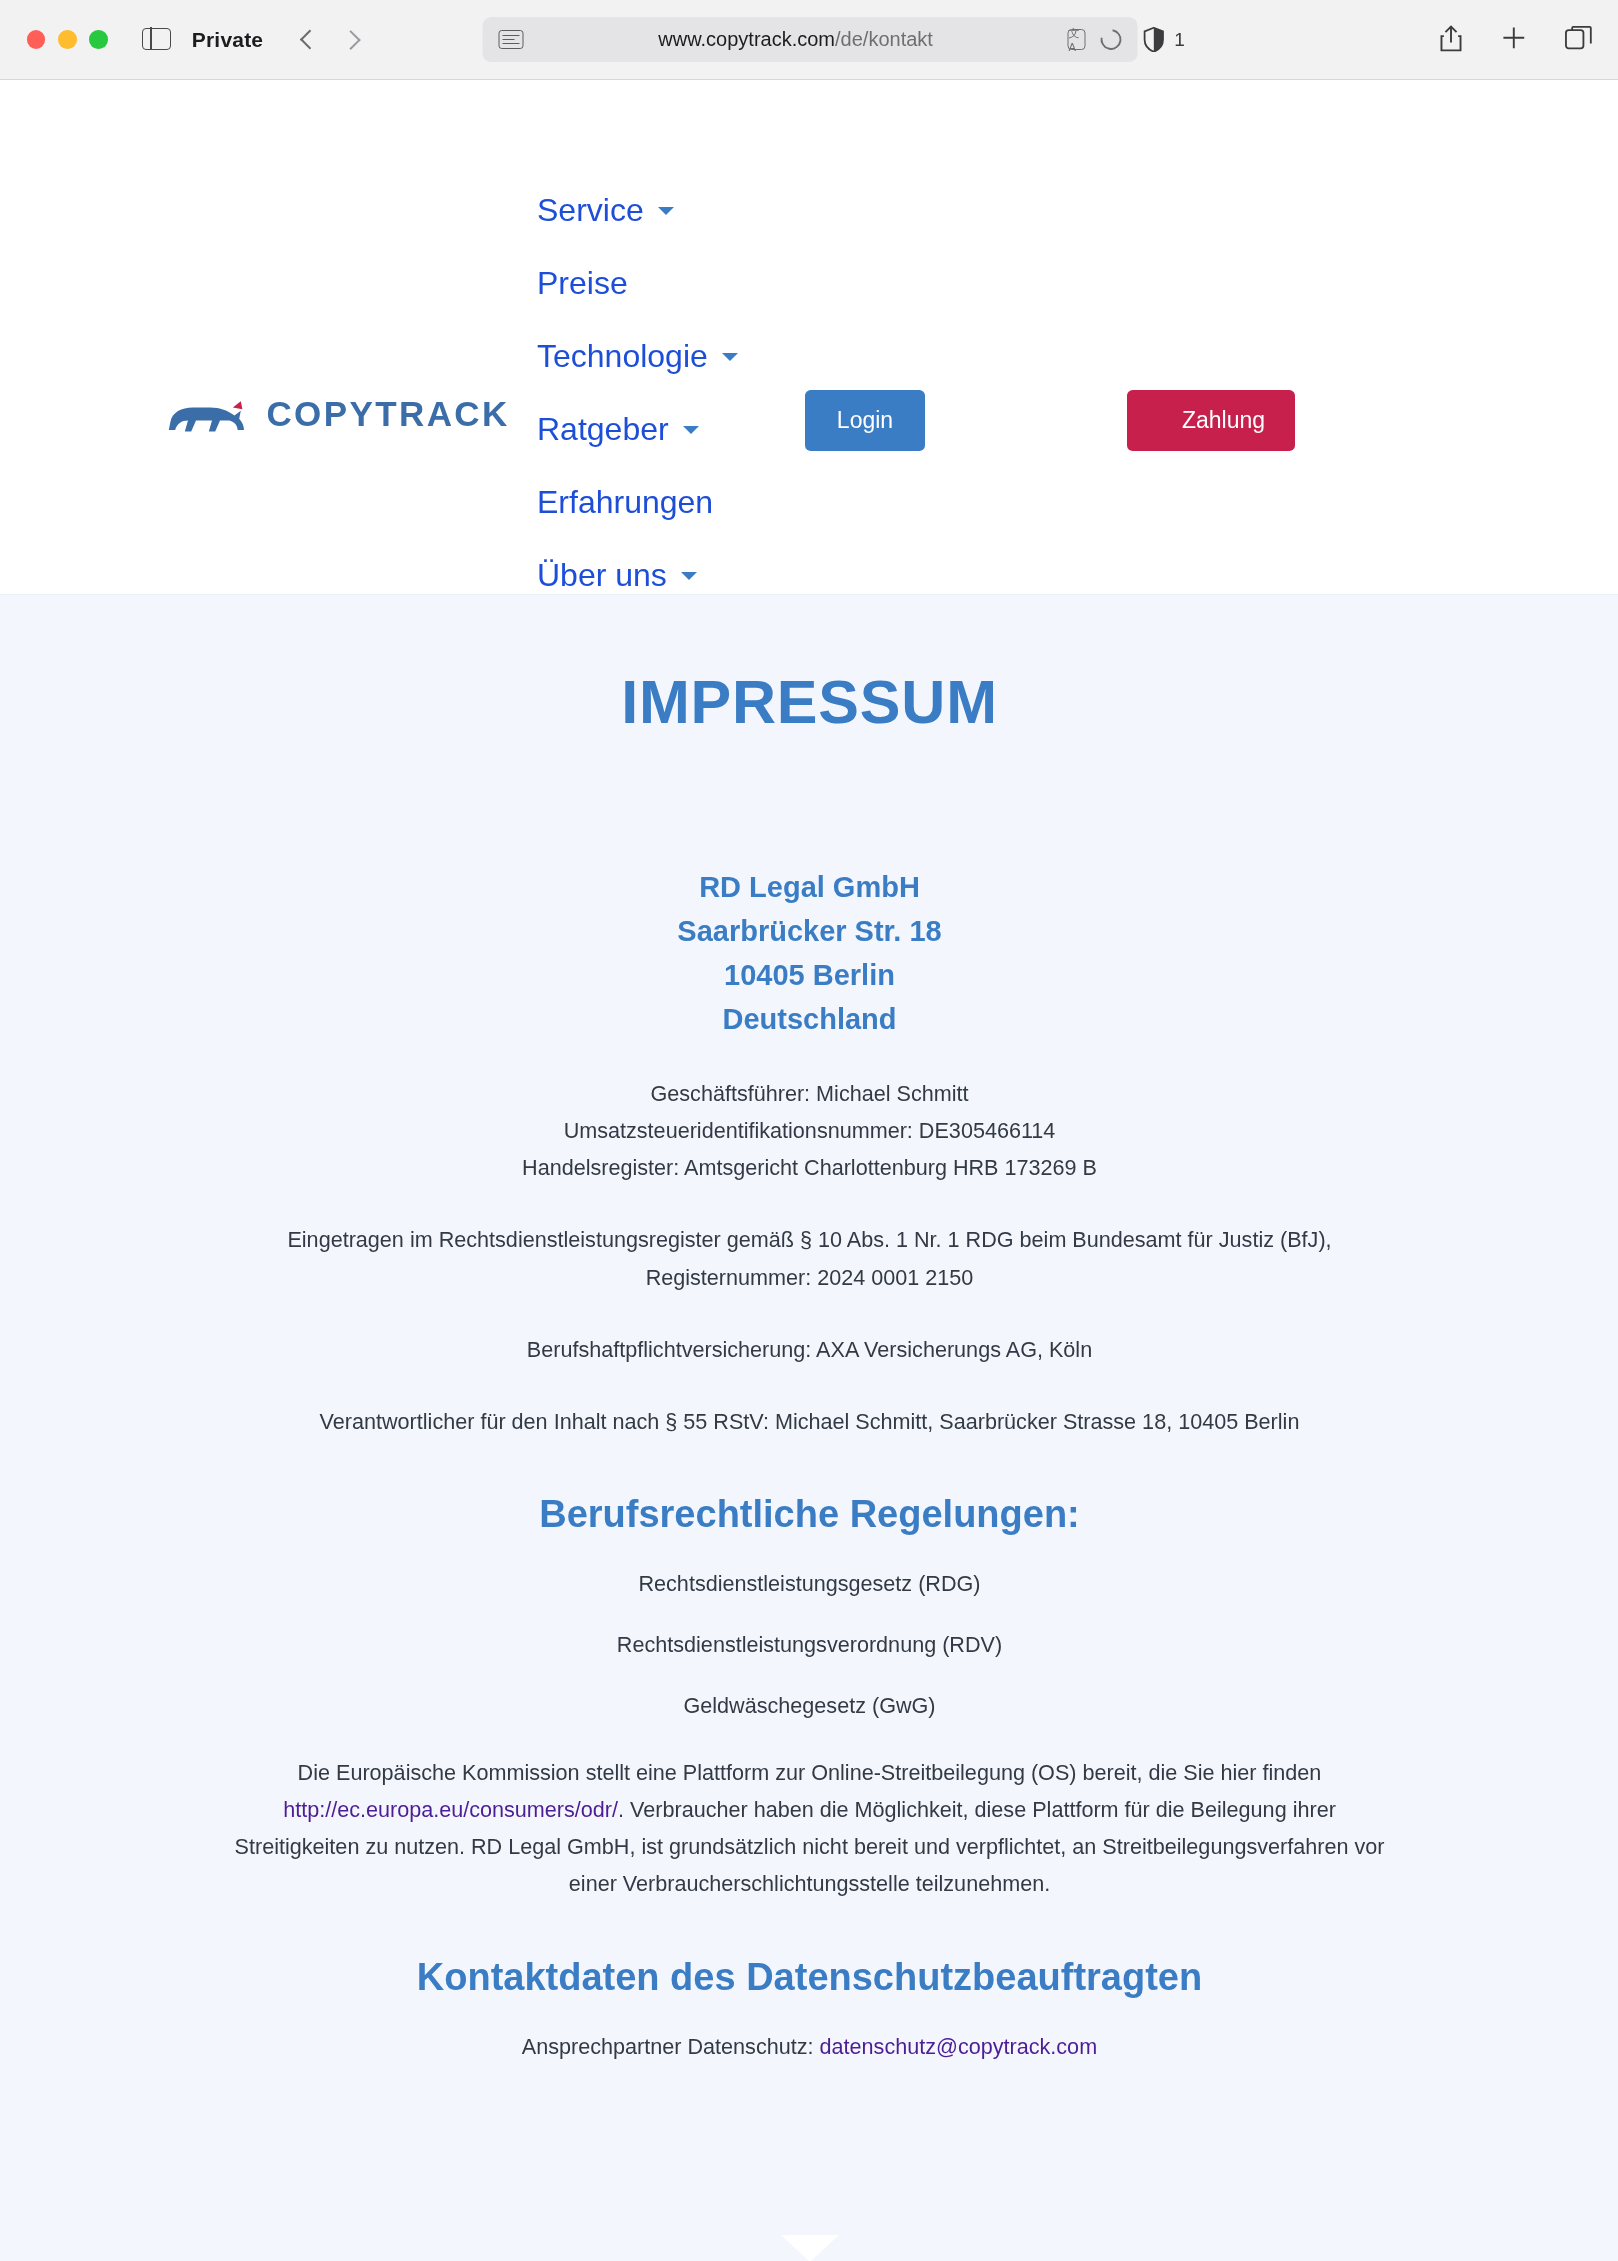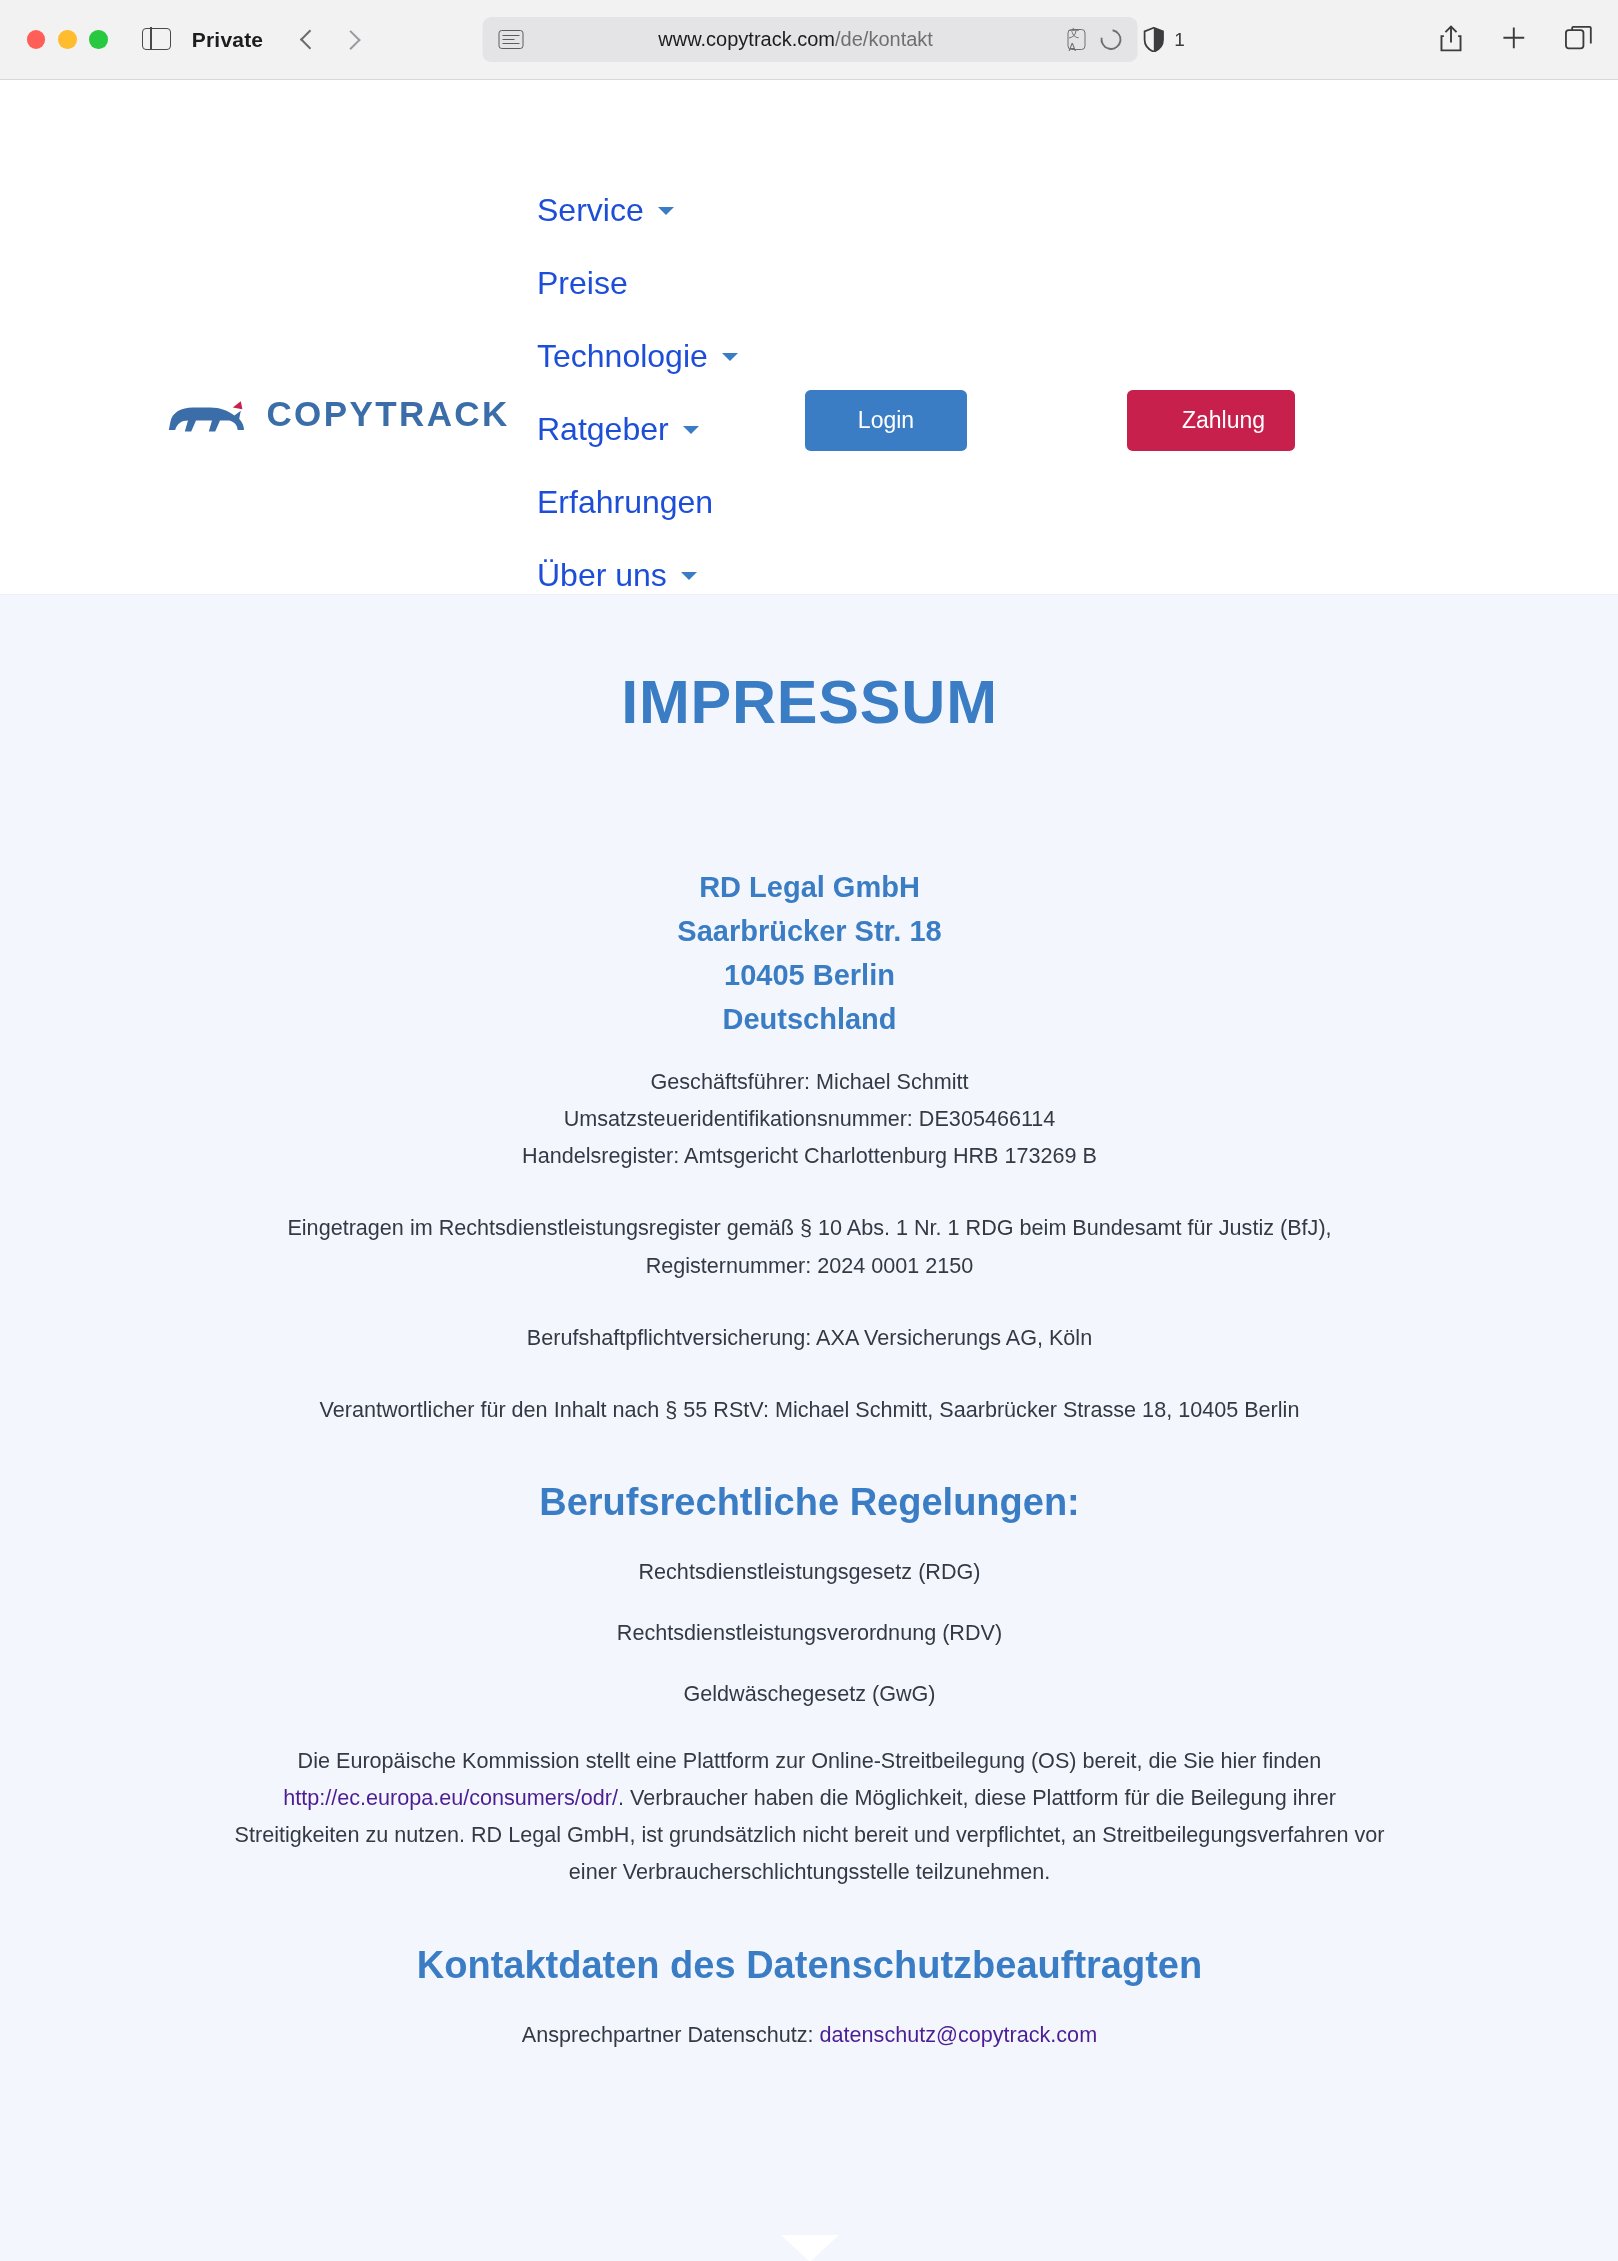--- a/index.html
+++ b/index.html
@@ -144,21 +144,21 @@
     display: flex; flex-direction: column;
     border-radius: 1.6px; overflow: hidden;
   }
   .flag i { flex: 1; display: block; }
   .flag .b { background: #000; }
   .flag .r { background: #d00; }
   .flag .y { background: #ffce00; }
 
   .btn-login, .btn-pay {
     position: absolute;
-    height: 61px; width: 162px;
+    height: 61px; width: 120px;
     border-radius: 5.6px;
     color: #fff; font-size: 23px;
     display: flex; align-items: center; justify-content: center;
   }
   .btn-login { left: 805px; top: 310px; background: #3b7dc4; }
   .btn-pay { left: 1127px; top: 310px; background: #c8204d; width: 168px; padding-left: 25px; }
 
   .content {
     position: relative;
     background: #f3f7fd;
@@ -169,21 +169,21 @@
 
   h1.impressum {
     font-size: 61px; color: #3b7dc4; font-weight: 700;
     letter-spacing: 0.8px; margin: 0; padding-top: 8px;
   }
   .company-block {
     margin-top: 128px;
     font-size: 29px; font-weight: 700; color: #3b7dc4; line-height: 1.52;
   }
   .meta {
-    margin-top: 23px;
+    margin-top: 35px;
     font-size: 21.6px; color: #333a45; line-height: 1.7;
   }
   .para {
     margin-top: 35px;
     font-size: 21.6px; color: #333a45; line-height: 1.72;
     max-width: 1167px; margin-left: auto; margin-right: auto;
   }
   h2.section {
     font-size: 38px; color: #3b7dc4; font-weight: 700;
     margin-top: 53px; margin-bottom: 0;

